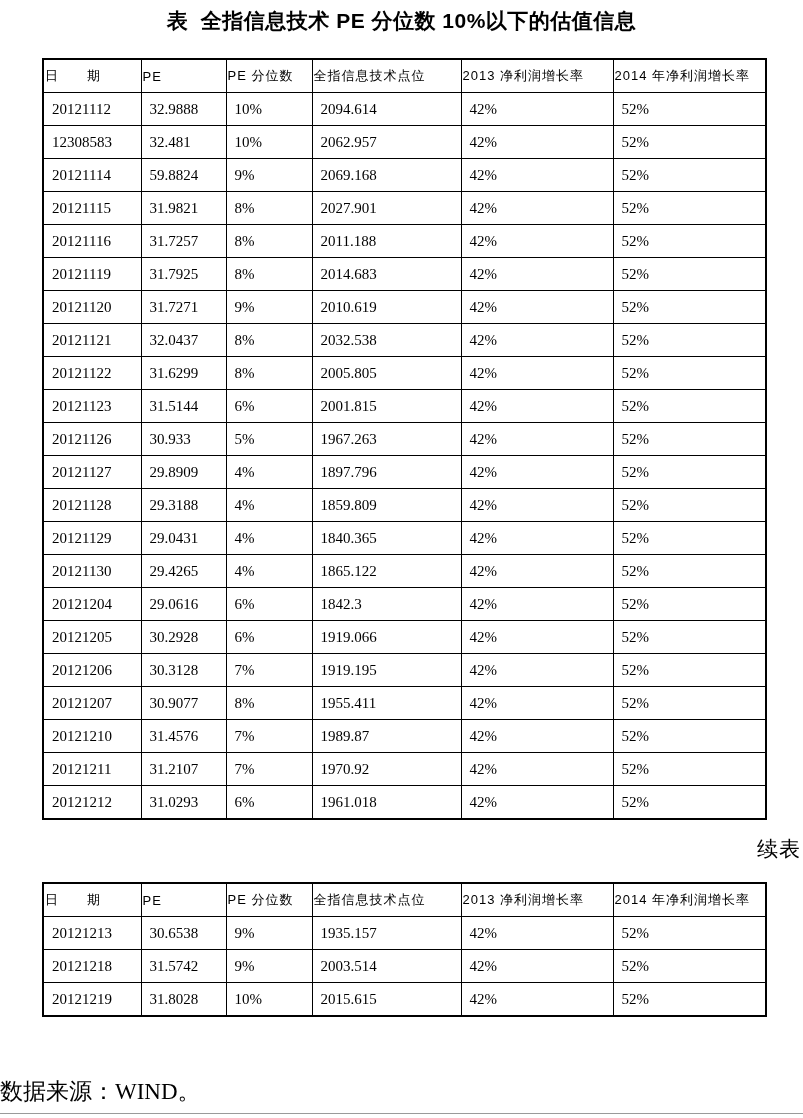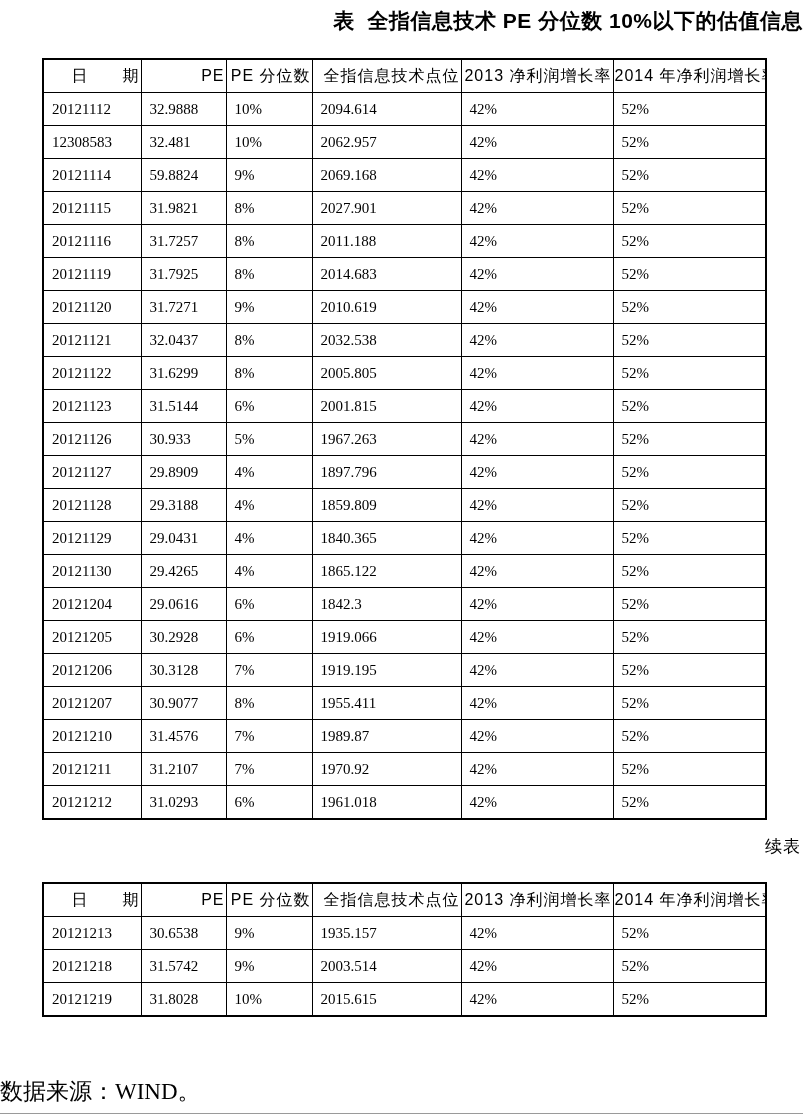--- a/index.html
+++ b/index.html
@@ -13,21 +13,21 @@
     position: relative;
     overflow: hidden;
     font-family: "Liberation Serif", serif;
     color: #000;
   }
   .title {
     position: absolute;
     top: 7px;
     left: 0;
     width: 100%;
-    text-align: right;
+    text-align: center;
     font-family: "Liberation Sans", sans-serif;
     font-weight: 600;
     font-size: 21px;
     letter-spacing: 0.5px;
     white-space: pre;
   }
   table.val-table {
     position: absolute;
     left: 42px;
     border-collapse: collapse;
@@ -39,22 +39,22 @@
   table.t2 { top: 882px; }
   .val-table th, .val-table td {
     border: 1px solid #000;
     overflow: hidden;
     white-space: pre;
   }
   .val-table th {
     height: 30px;
     font-family: "Liberation Sans", sans-serif;
     font-weight: 500;
-    font-size: 16px;
-    text-align: right;
+    font-size: 13px;
+    text-align: left;
     vertical-align: middle;
     letter-spacing: 1px;
   }
   .val-table td {
     height: 32px;
     font-family: "Liberation Serif", serif;
     font-size: 15px;
     text-align: left;
     vertical-align: middle;
     padding: 0 0 0 8px;
@@ -63,21 +63,21 @@
   col.c-pe    { width: 85px; }
   col.c-pct   { width: 86px; }
   col.c-index { width: 149px; }
   col.c-g13   { width: 152px; }
   col.c-g14   { width: 153px; }
   .continued {
     position: absolute;
     top: 835px;
     right: 2px;
     font-family: Liberation Serif, serif;
-    font-size: 17px;
+    font-size: 21px;
     letter-spacing: 1px;
   }
   .source {
     position: absolute;
     top: 1076px;
     left: 0;
     font-family: "Liberation Serif", serif;
     font-size: 23px;
   }
   .bottom-rule {

